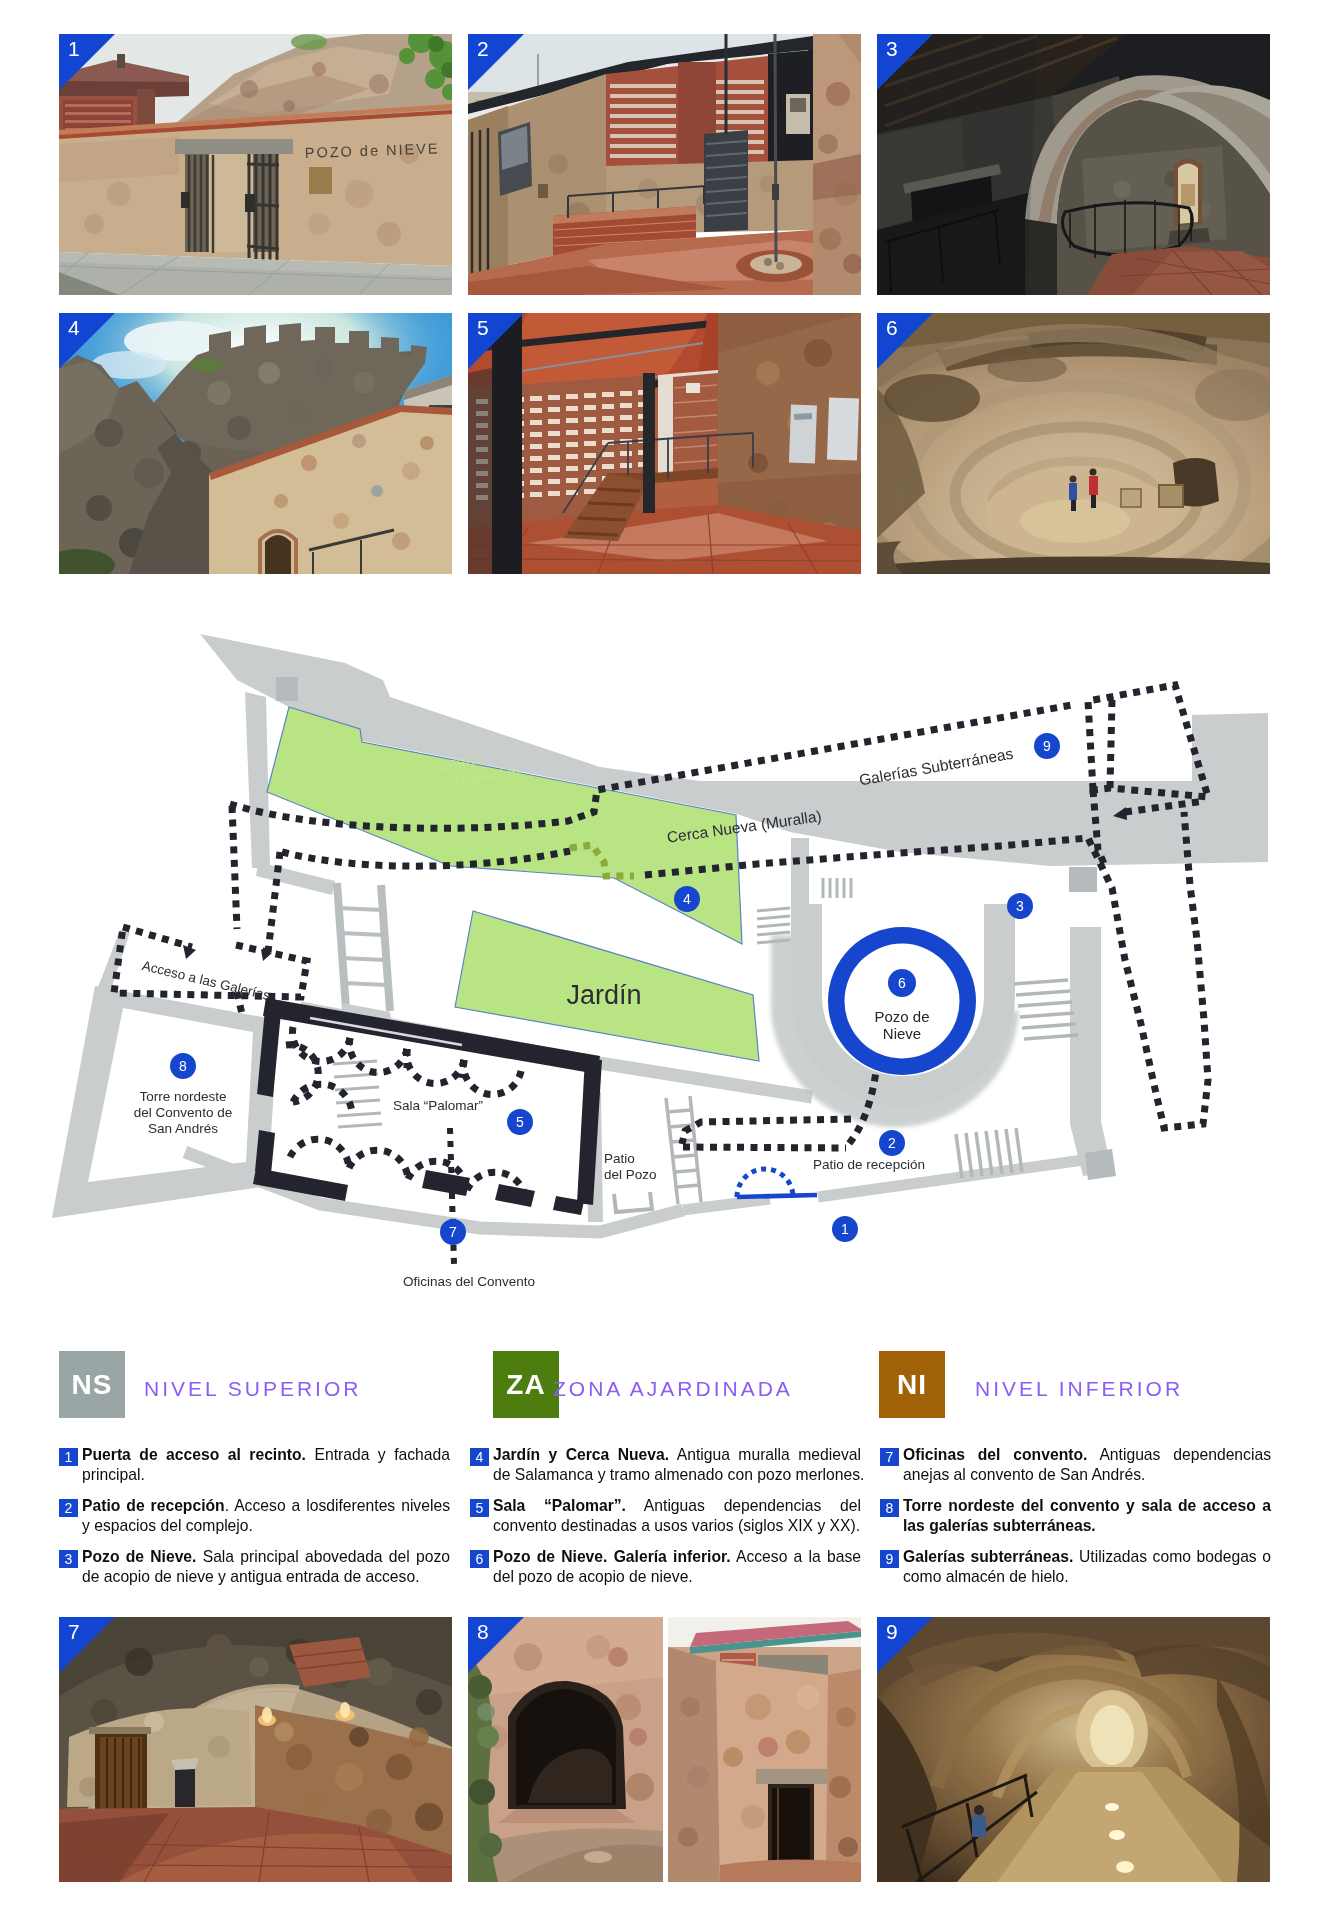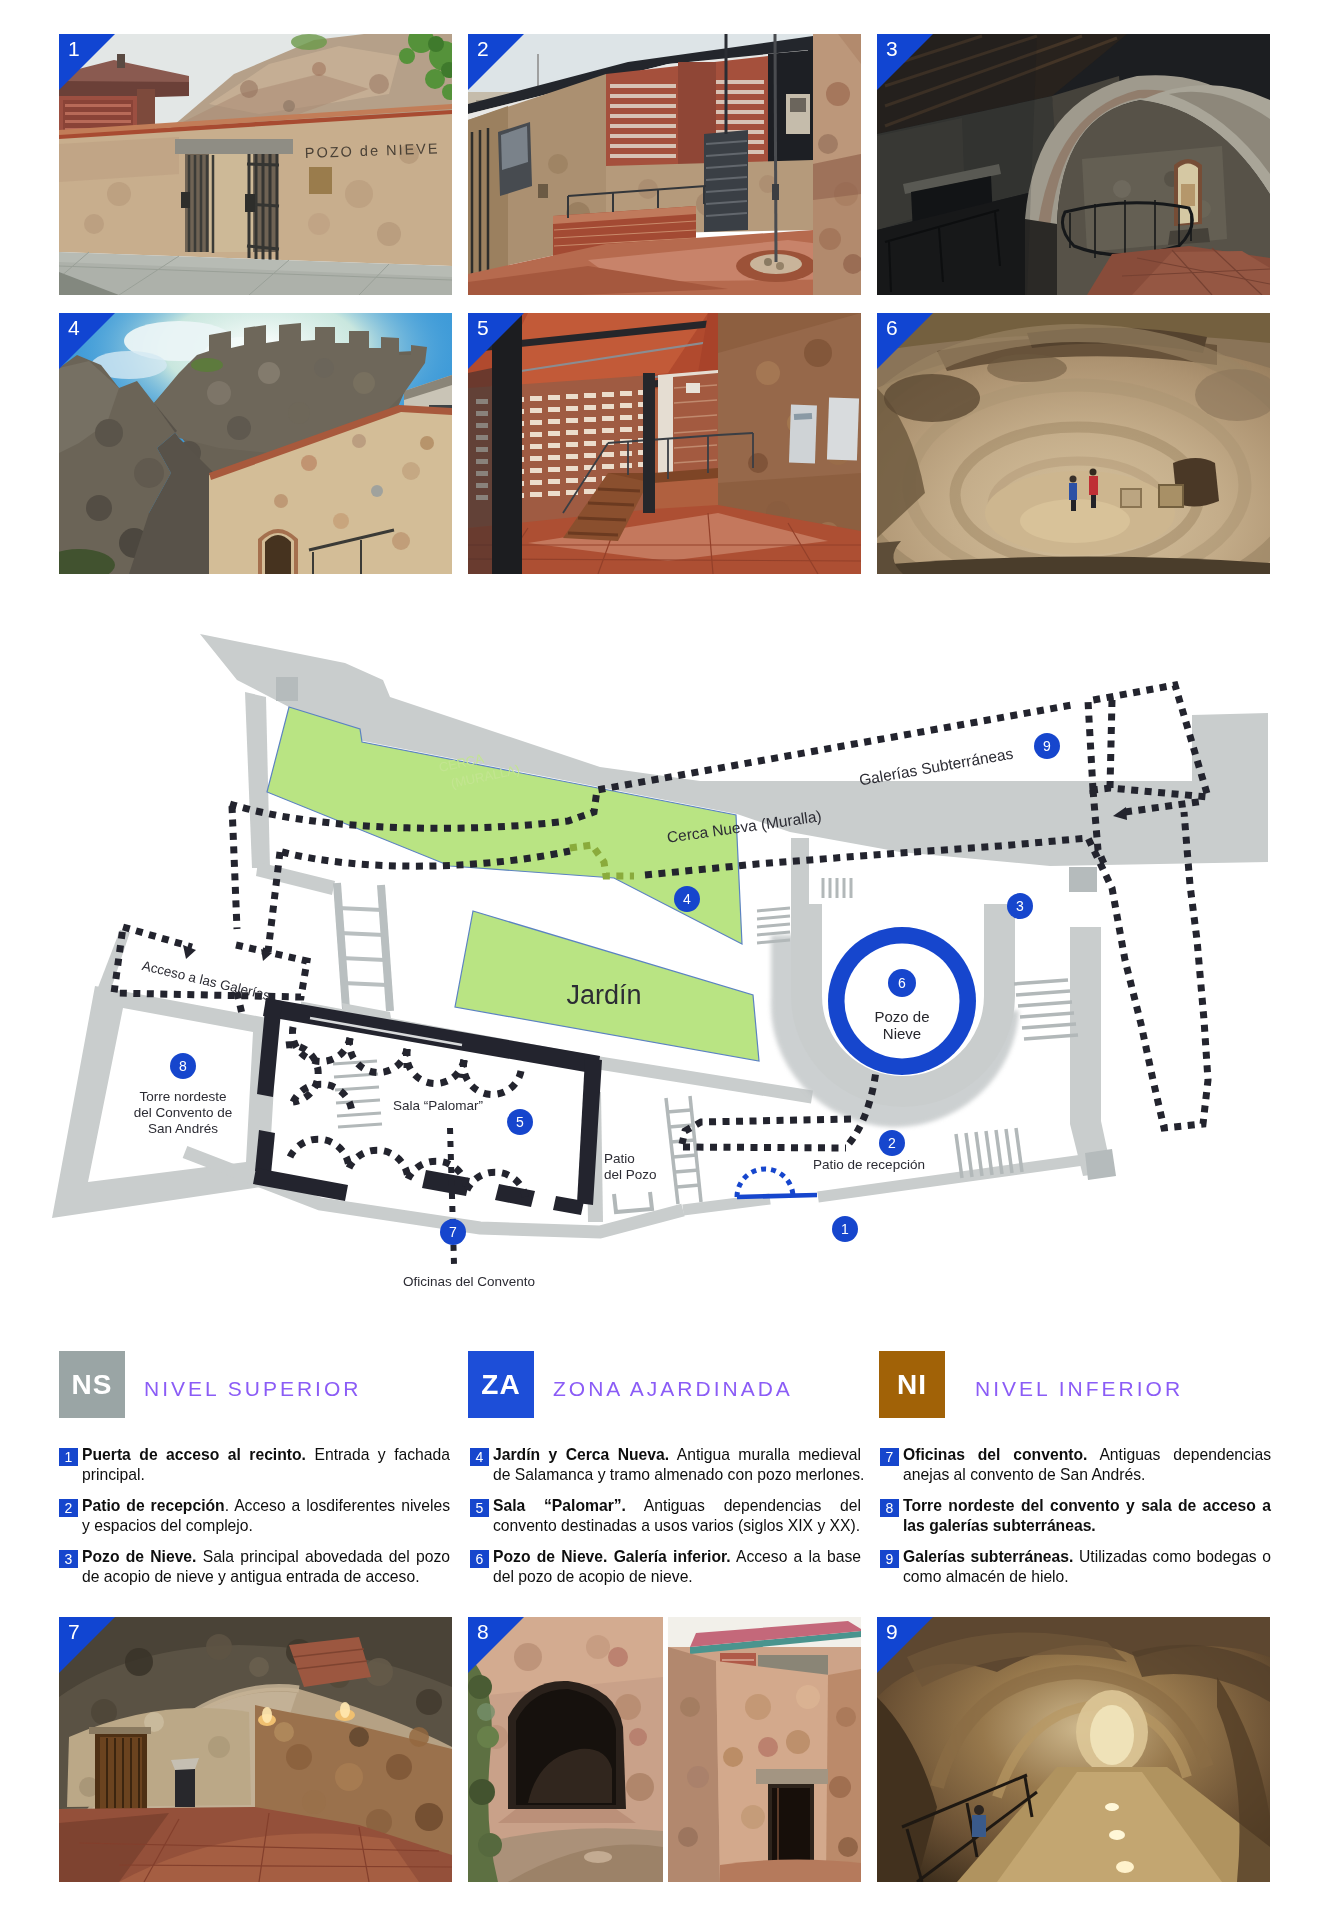--- a/index.html
+++ b/index.html
@@ -1013,21 +1013,21 @@
           <text x="183" y="471">8</text>
       <circle cx="1047" cy="146" r="13" fill="#1646cd"></circle>
           <text x="1047" y="151">9</text>
     </g>
   </svg>
   </div>
 
   <div class="lbox" style="left:59px;top:1351px;background:#9aa5a5;">NS</div>
   <div class="ltit" style="left:144px;top:1377px;">NIVEL SUPERIOR</div>
 
-  <div class="lbox" style="left:468px;top:1351px;background:#1d4ed8;">ZA</div>
+  <div class="lbox" style="left:493px;top:1351px;background:#4d7c0f;">ZA</div>
   <div class="ltit" style="left:553px;top:1377px;">ZONA AJARDINADA</div>
 
   <div class="lbox" style="left:879px;top:1351px;background:#a16207;">NI</div>
   <div class="ltit" style="left:963px;top:1377px;margin-left:12px;">NIVEL INFERIOR</div>
 
   <div class="item" style="left:59px;top:1445px;width:368px;">
       <span class="isq">1</span>
       <div class="l1"><b>Puerta de acceso al recinto.</b> Entrada y fachada</div>
       <div>principal.</div>
     </div>

